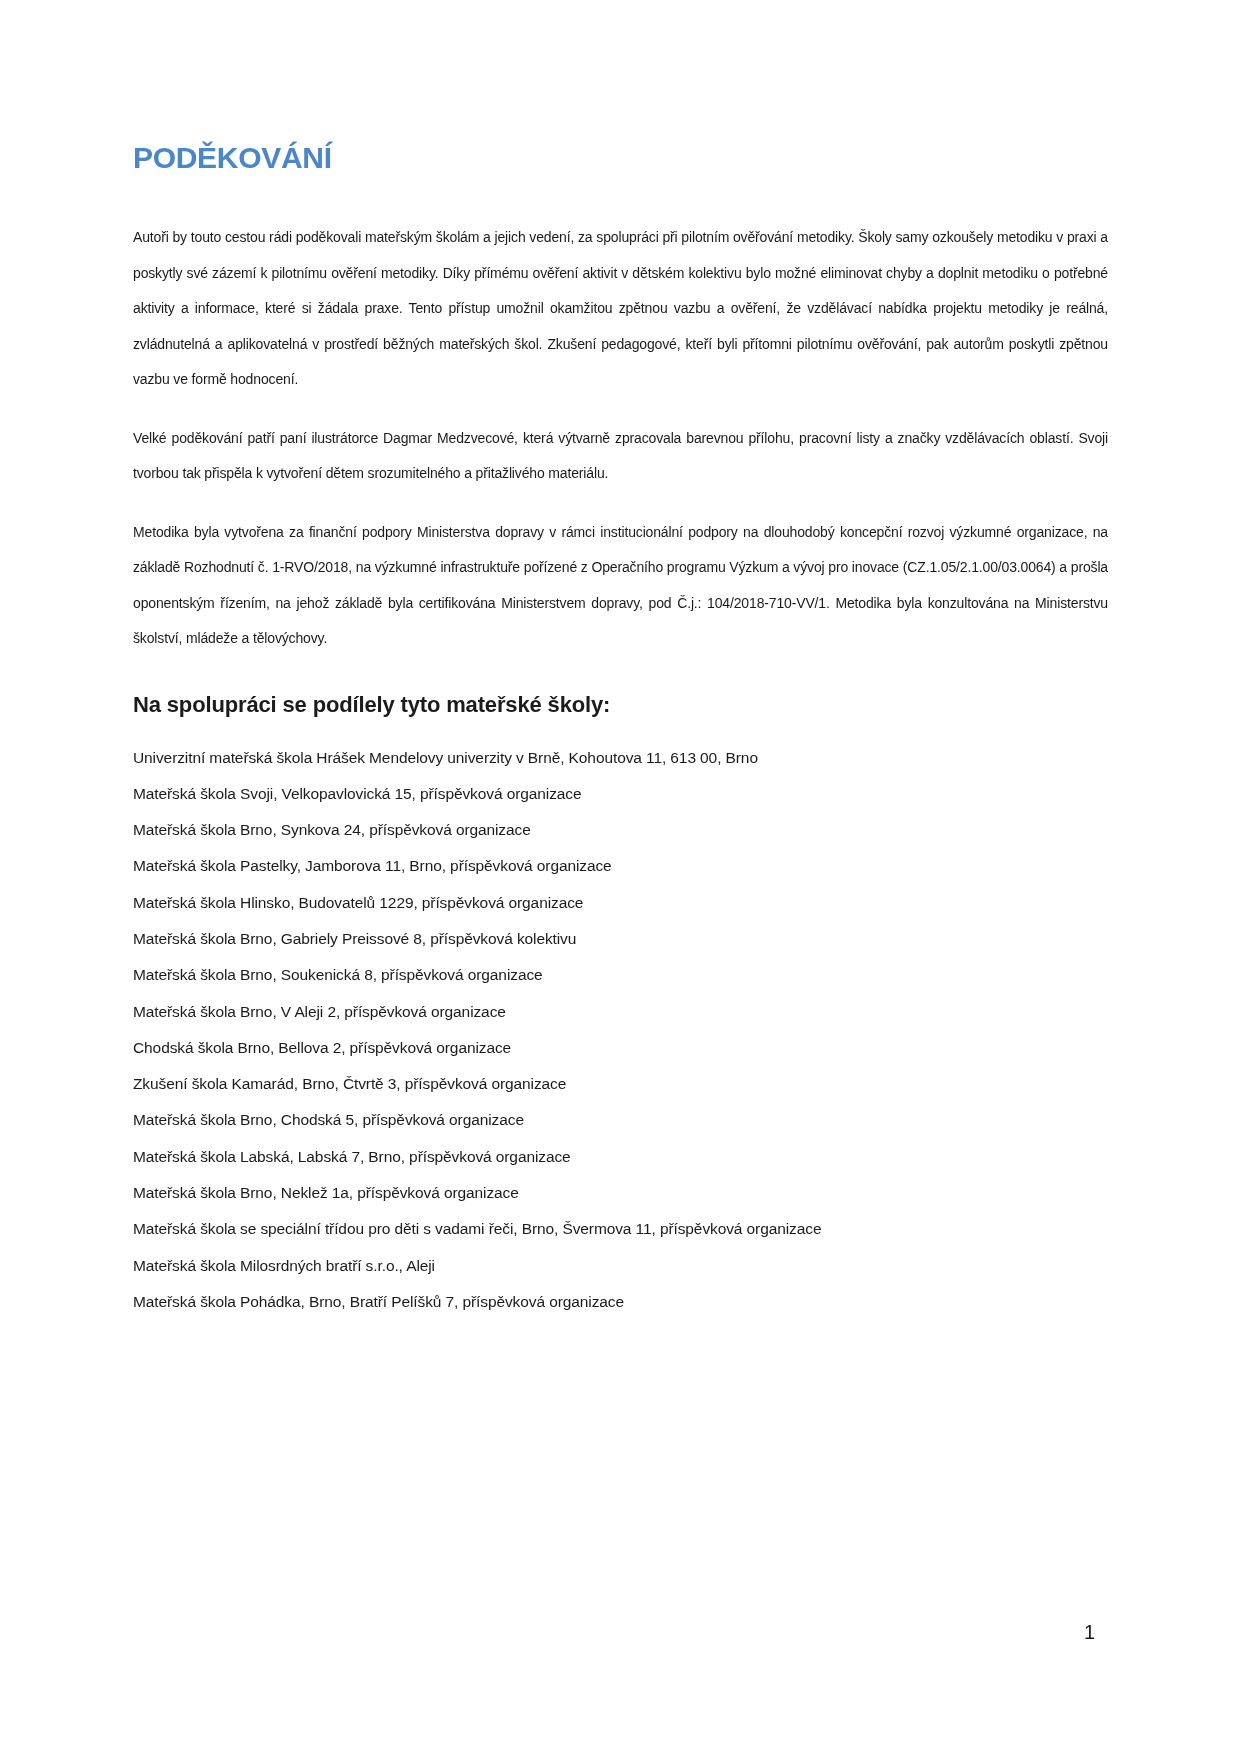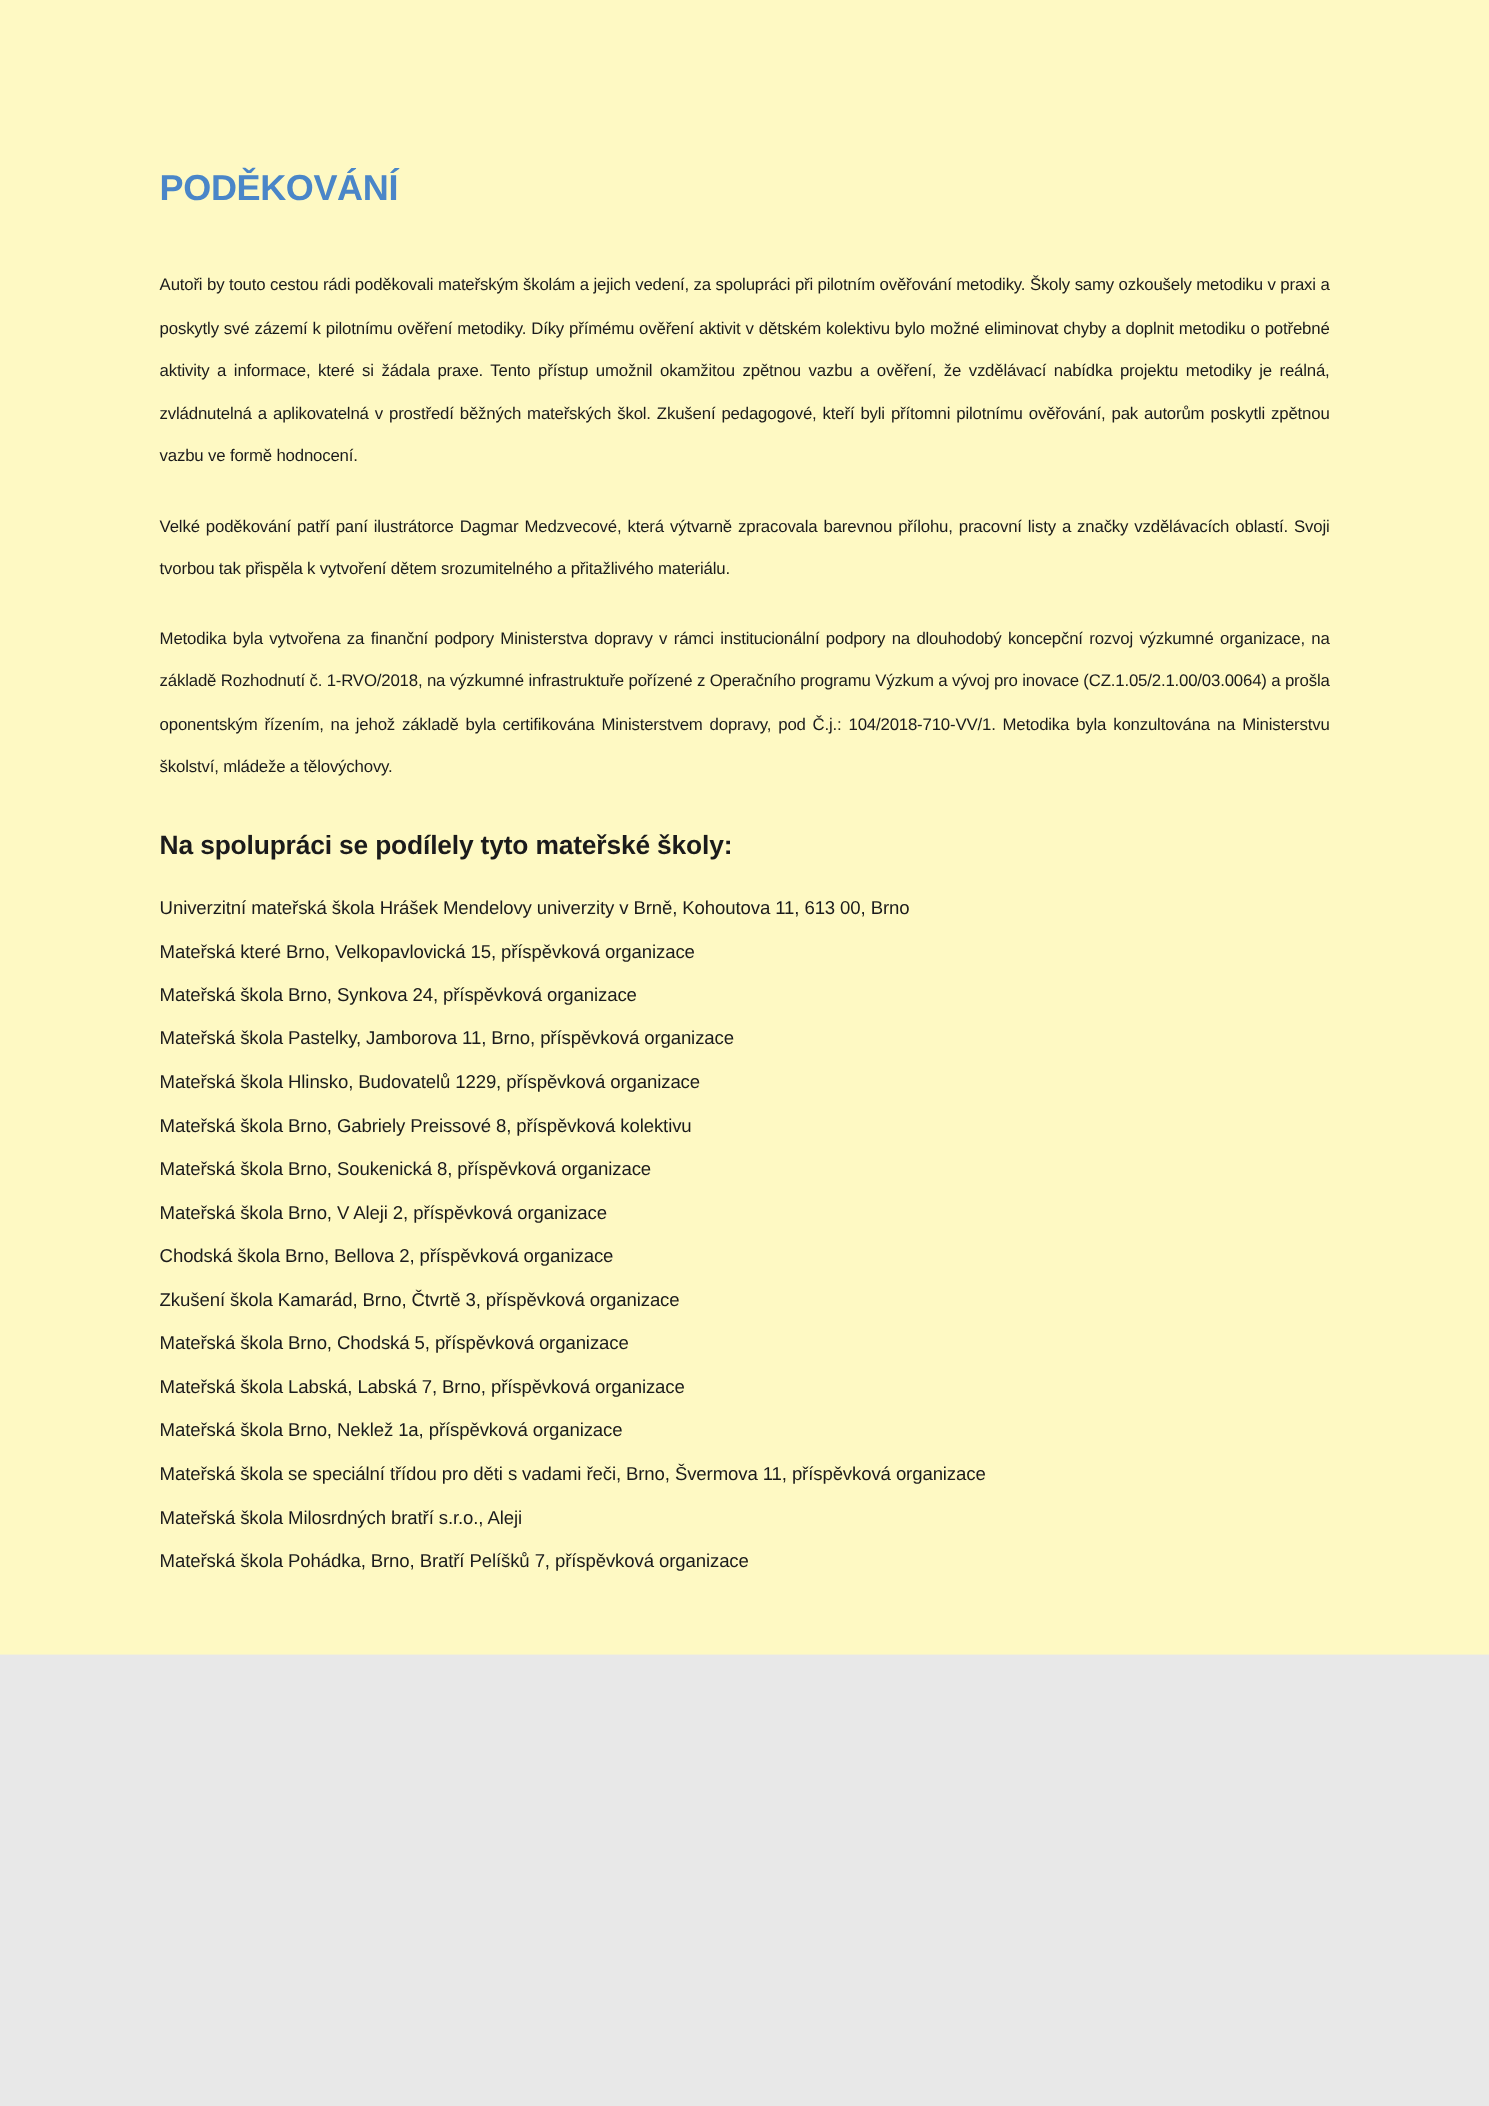--- a/index.html
+++ b/index.html
@@ -3,23 +3,23 @@
 <meta charset="utf-8">
 <style>
   html, body {
     margin: 0;
     padding: 0;
     background: #e8e8e8;
   }
   .page {
     position: relative;
     width: 1241px;
-    height: 1379px;
+    height: 1755px;
     margin: 0 auto;
-    background: #fef9c3;
+    background: #ffffff;
     font-family: "Liberation Sans", sans-serif;
     color: #1b1b1b;
     overflow: hidden;
   }
   .content {
     position: absolute;
     left: 133px;
     top: 138px;
     width: 975px;
   }
@@ -79,21 +79,21 @@
     <p class="body-paragraph">Autoři by touto cestou rádi poděkovali mateřským školám a jejich vedení, za spolupráci při pilotním ověřování metodiky. Školy samy ozkoušely metodiku v praxi a poskytly své zázemí k pilotnímu ověření metodiky. Díky přímému ověření aktivit v dětském kolektivu bylo možné eliminovat chyby a doplnit metodiku o potřebné aktivity a informace, které si žádala praxe. Tento přístup umožnil okamžitou zpětnou vazbu a ověření, že vzdělávací nabídka projektu metodiky je reálná, zvládnutelná a aplikovatelná v prostředí běžných mateřských škol. Zkušení pedagogové, kteří byli přítomni pilotnímu ověřování, pak autorům poskytli zpětnou vazbu ve formě hodnocení.</p>
 
     <p class="body-paragraph">Velké poděkování patří paní ilustrátorce Dagmar Medzvecové, která výtvarně zpracovala barevnou přílohu, pracovní listy a značky vzdělávacích oblastí. Svoji tvorbou tak přispěla k vytvoření dětem srozumitelného a přitažlivého materiálu.</p>
 
     <p class="body-paragraph">Metodika byla vytvořena za finanční podpory Ministerstva dopravy v rámci institucionální podpory na dlouhodobý koncepční rozvoj výzkumné organizace, na základě Rozhodnutí č. 1-RVO/2018, na výzkumné infrastruktuře pořízené z Operačního programu Výzkum a vývoj pro inovace (CZ.1.05/2.1.00/03.0064) a prošla oponentským řízením, na jehož základě byla certifikována Ministerstvem dopravy, pod Č.j.: 104/2018-710-VV/1. Metodika byla konzultována na Ministerstvu školství, mládeže a tělovýchovy.</p>
 
     <div class="schools-heading">Na spolupráci se podílely tyto mateřské školy:</div>
 
     <div class="schools-list">
       <div class="school-item">Univerzitní mateřská škola Hrášek Mendelovy univerzity v Brně, Kohoutova 11, 613 00, Brno</div>
-      <div class="school-item">Mateřská které Brno, Velkopavlovická 15, příspěvková organizace</div>
+      <div class="school-item">Mateřská škola Svoji, Velkopavlovická 15, příspěvková organizace</div>
       <div class="school-item">Mateřská škola Brno, Synkova 24, příspěvková organizace</div>
       <div class="school-item">Mateřská škola Pastelky, Jamborova 11, Brno, příspěvková organizace</div>
       <div class="school-item">Mateřská škola Hlinsko, Budovatelů 1229, příspěvková organizace</div>
       <div class="school-item">Mateřská škola Brno, Gabriely Preissové 8, příspěvková kolektivu</div>
       <div class="school-item">Mateřská škola Brno, Soukenická 8, příspěvková organizace</div>
       <div class="school-item">Mateřská škola Brno, V Aleji 2, příspěvková organizace</div>
       <div class="school-item">Chodská škola Brno, Bellova 2, příspěvková organizace</div>
       <div class="school-item">Zkušení škola Kamarád, Brno, Čtvrtě 3, příspěvková organizace</div>
       <div class="school-item">Mateřská škola Brno, Chodská 5, příspěvková organizace</div>
       <div class="school-item">Mateřská škola Labská, Labská 7, Brno, příspěvková organizace</div>

